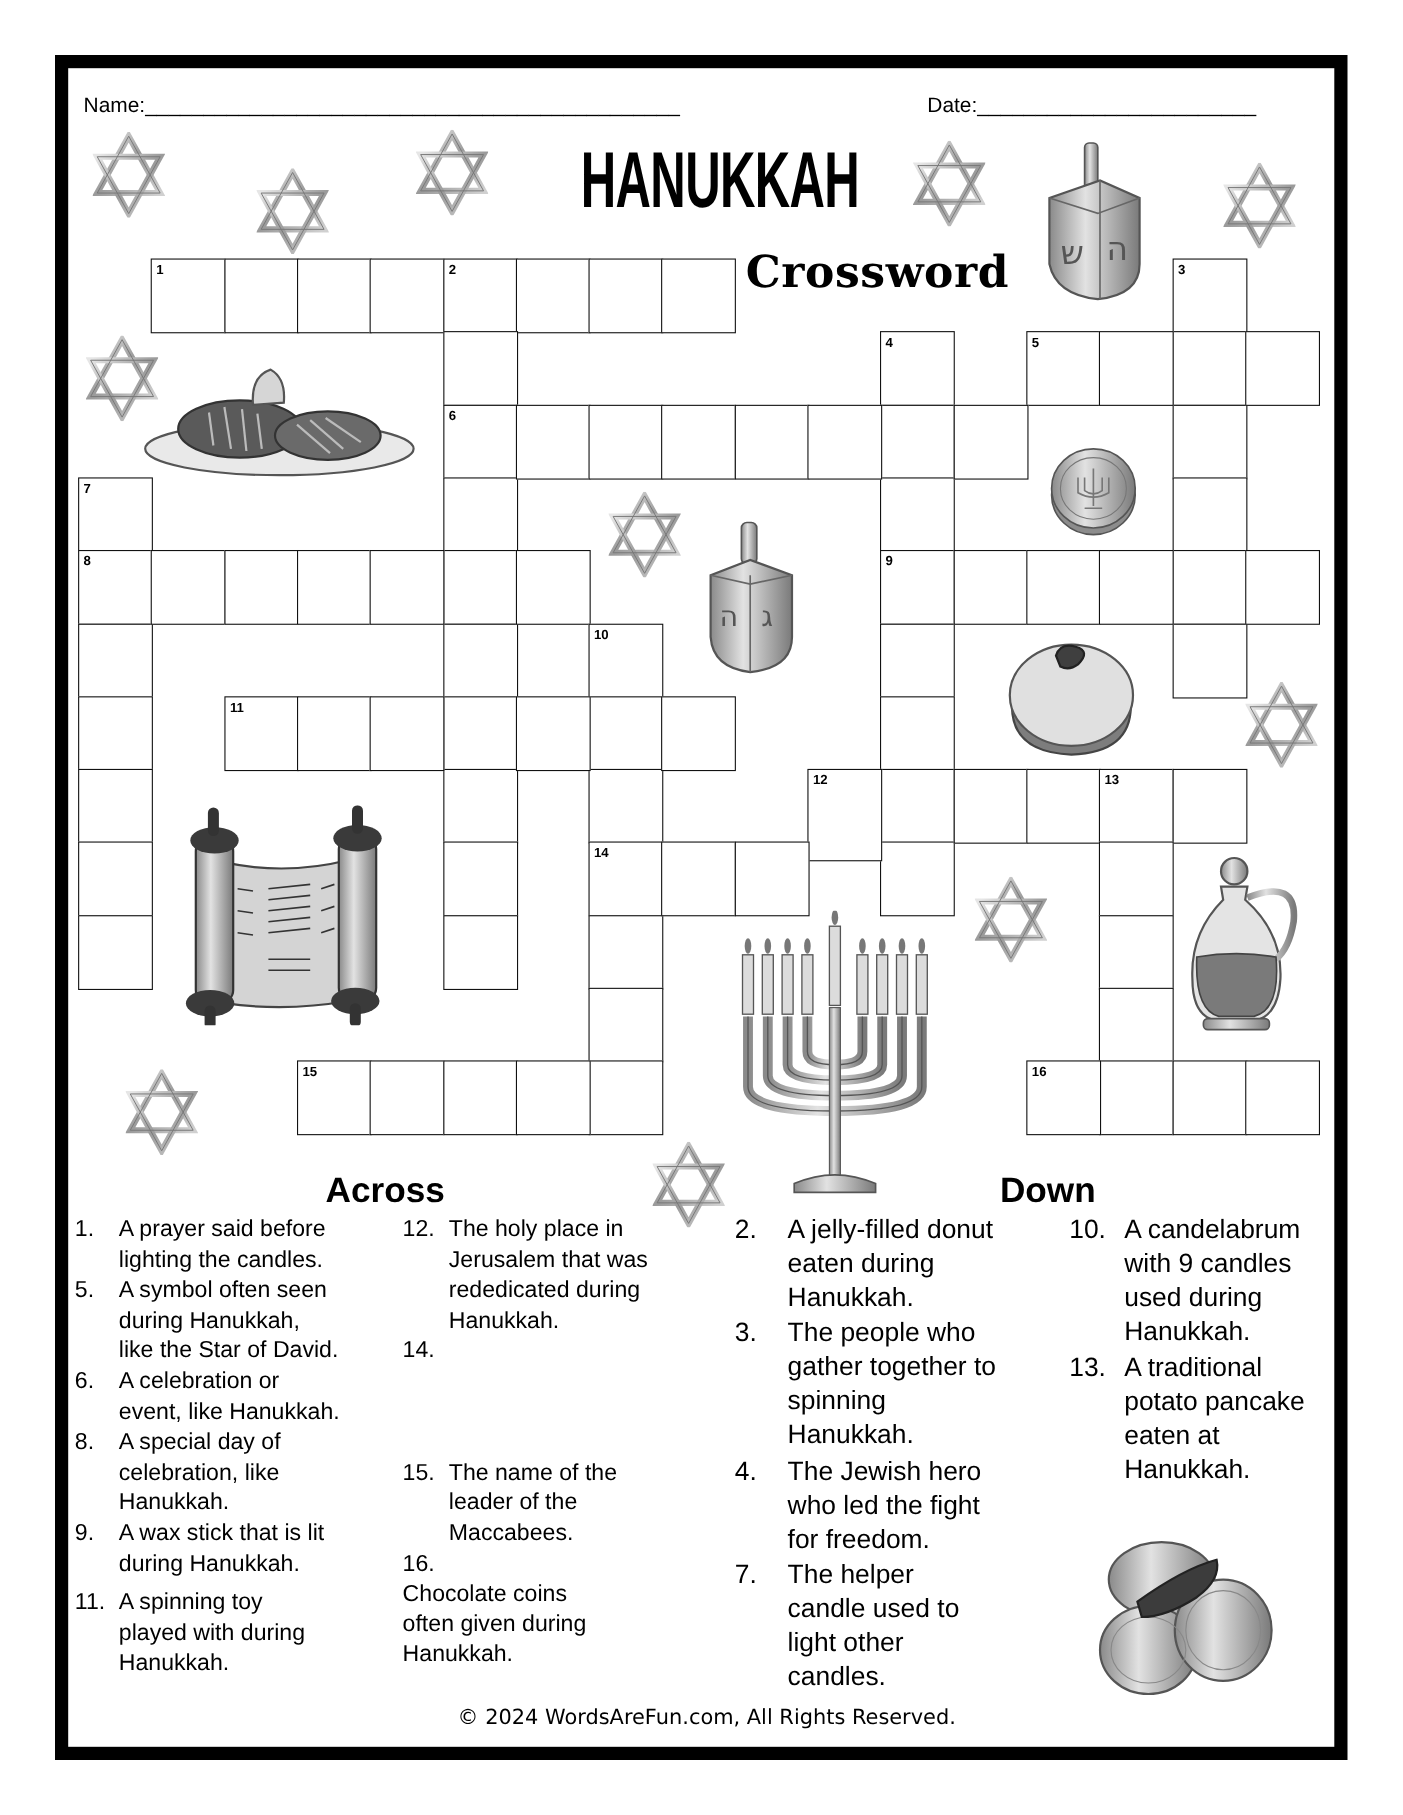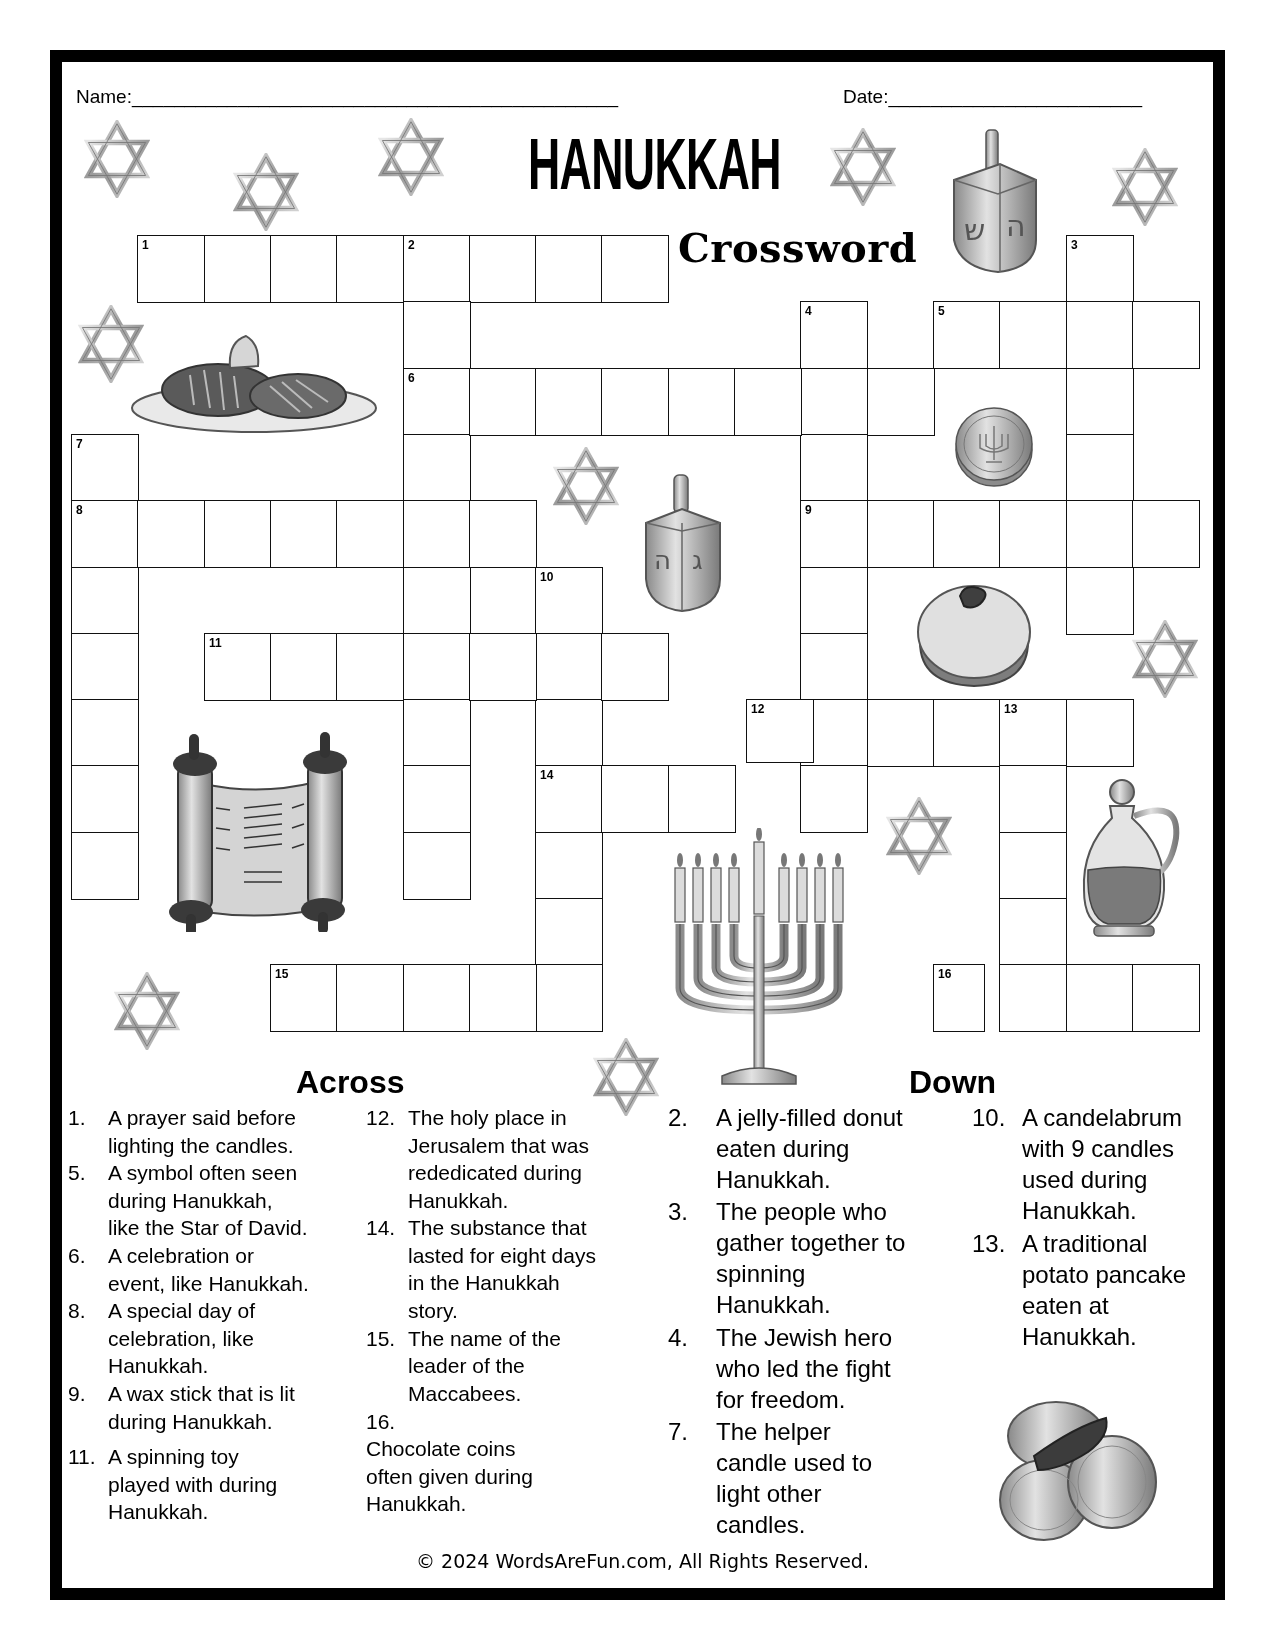--- a/index.html
+++ b/index.html
@@ -312,42 +312,42 @@
     <div class="cell" style="left: 535px; top: 832px; width: 68px; height: 68px;"></div>
     <div class="cell" style="left: 535px; top: 898px; width: 68px; height: 68px;"></div>
     <div class="cell" style="left: 535px; top: 964px; width: 68px; height: 68px;"></div>
     <div class="cell" style="left: 204px; top: 633px; width: 68px; height: 68px;">
       <span class="num">11</span>
     </div>
     <div class="cell" style="left: 270px; top: 633px; width: 68px; height: 68px;"></div>
     <div class="cell" style="left: 336px; top: 633px; width: 68px; height: 68px;"></div>
     <div class="cell" style="left: 469px; top: 633px; width: 68px; height: 68px;"></div>
     <div class="cell" style="left: 601px; top: 633px; width: 68px; height: 68px;"></div>
-    <div class="cell" style="left: 734px; top: 699px; width: 68px; height: 64px; margin-left: 12px;">
+    <div class="cell" style="left: 734px; top: 699px; width: 68px; height: 84px;">
       <span class="num">12</span>
     </div>
     <div class="cell" style="left: 867px; top: 699px; width: 68px; height: 68px;"></div>
     <div class="cell" style="left: 933px; top: 699px; width: 68px; height: 68px;"></div>
     <div class="cell" style="left: 999px; top: 699px; width: 68px; height: 68px;">
       <span class="num">13</span>
     </div>
     <div class="cell" style="left: 1066px; top: 699px; width: 68px; height: 68px;"></div>
     <div class="cell" style="left: 999px; top: 765px; width: 68px; height: 68px;"></div>
     <div class="cell" style="left: 999px; top: 832px; width: 68px; height: 68px;"></div>
     <div class="cell" style="left: 999px; top: 898px; width: 68px; height: 68px;"></div>
     <div class="cell" style="left: 999px; top: 964px; width: 68px; height: 68px;"></div>
     <div class="cell" style="left: 601px; top: 765px; width: 68px; height: 68px;"></div>
     <div class="cell" style="left: 668px; top: 765px; width: 68px; height: 68px;"></div>
     <div class="cell" style="left: 270px; top: 964px; width: 68px; height: 68px;">
       <span class="num">15</span>
     </div>
     <div class="cell" style="left: 336px; top: 964px; width: 68px; height: 68px;"></div>
     <div class="cell" style="left: 403px; top: 964px; width: 68px; height: 68px;"></div>
     <div class="cell" style="left: 469px; top: 964px; width: 68px; height: 68px;"></div>
-    <div class="cell" style="left: 933px; top: 964px; width: 52px; height: 68px; padding-left: 19px;">
+    <div class="cell" style="left: 933px; top: 964px; width: 68px; height: 68px; padding-left: 19px;">
       <span class="num">16</span>
     </div>
     <div class="cell" style="left: 1066px; top: 964px; width: 68px; height: 68px;"></div>
     <div class="cell" style="left: 1132px; top: 964px; width: 68px; height: 68px;"></div>
   </div>
 
 <div class="abs heading" style="left:296px; top:1064px;">Across</div>
 <div class="abs heading" style="left:909px; top:1064px;">Down</div>
 
 <div id="clues">
@@ -400,26 +400,20 @@
       <span class="n" style="width: 42px;">12.</span>
       <span>
         <div>The holy place in</div>
         <div>Jerusalem that was</div>
         <div>rededicated during</div>
         <div>Hanukkah.</div>
       </span>
     </div>
     <div class="clue across-clue" style="left: 366px; top: 1214.4px;">
       <span class="n" style="width: 42px;">14.</span>
-      <span>
-        <div>The substance that</div>
-        <div>lasted for eight days</div>
-        <div>in the Hanukkah</div>
-        <div>story.</div>
-      </span>
     </div>
     <div class="clue across-clue" style="left: 366px; top: 1324.8px;">
       <span class="n" style="width: 42px;">15.</span>
       <span>
         <div>The name of the</div>
         <div>leader of the</div>
         <div>Maccabees.</div>
       </span>
     </div>
     <div class="clue across-clue" style="left: 366px; top: 1407.6px; flex-direction: column;">

